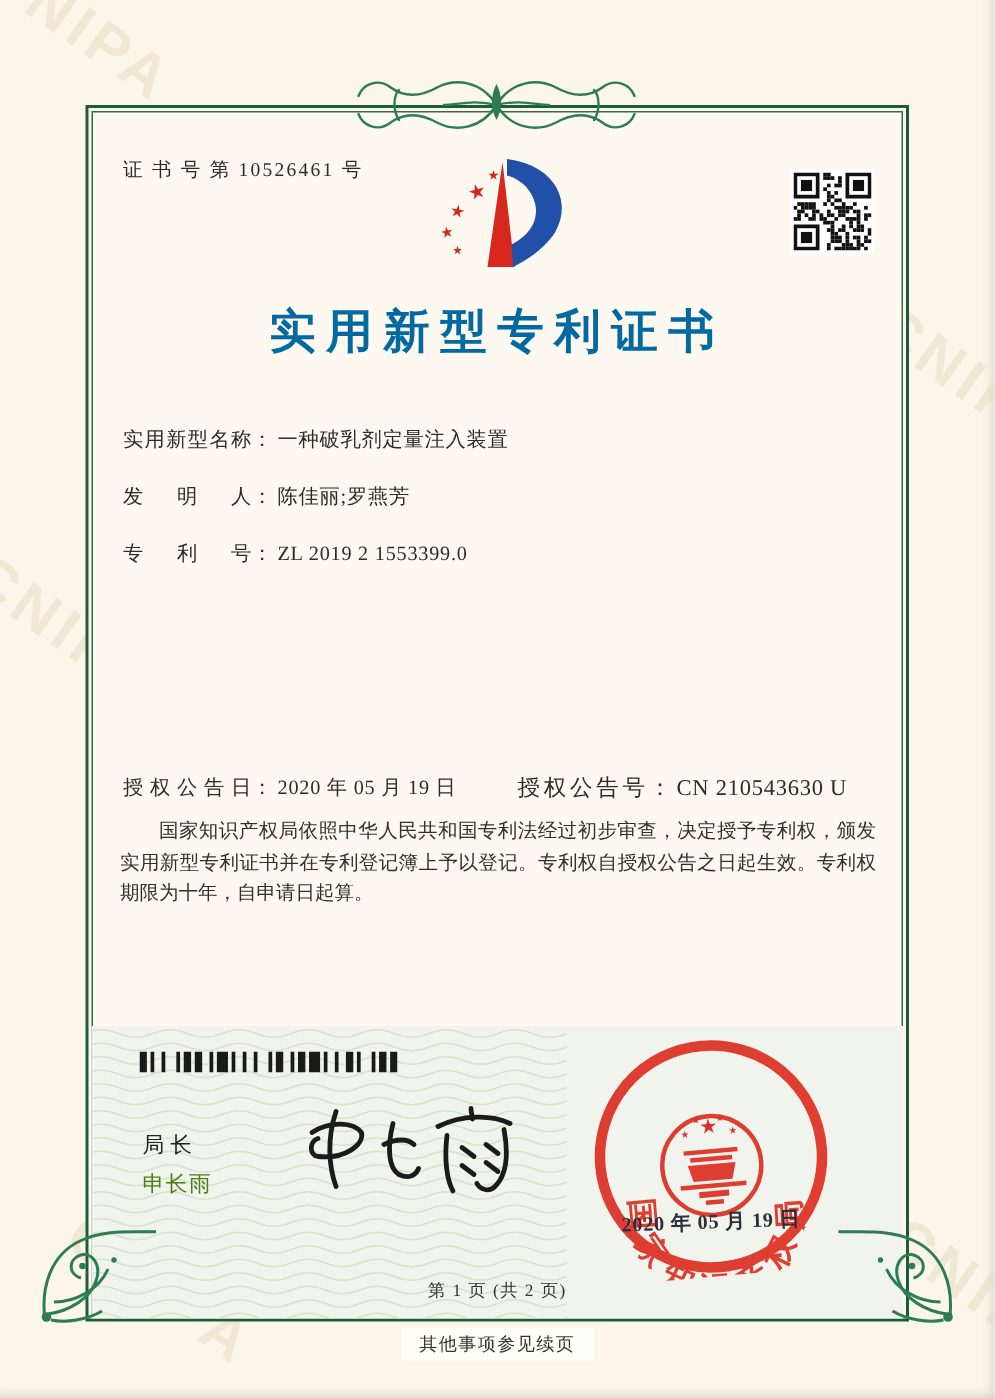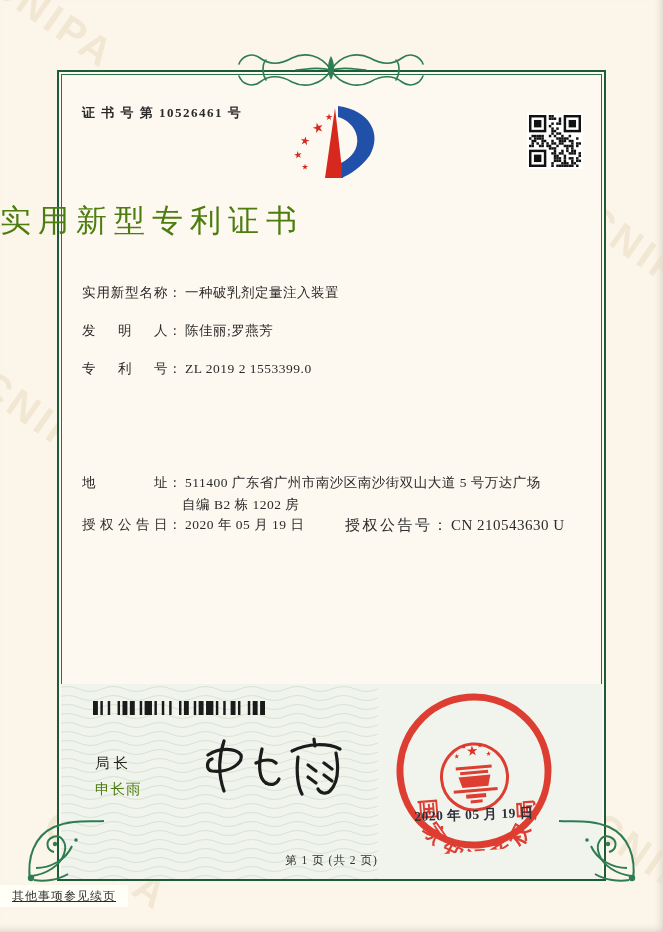--- a/index.html
+++ b/index.html
@@ -21,25 +21,25 @@
   .frame{position:absolute; left:57px; top:70px; width:549px; height:811px;
     border:2px solid #1d5c38; box-sizing:border-box; background:#fdf9f0; z-index:1;}
   .frame-inner{position:absolute; inset:2px; border:1px solid #2c6e48;}
   .waveband{position:absolute; left:61px; top:684px; width:541px; height:195px;
     background:#f0f4ec; z-index:1;}
   .ornament-top{position:absolute; left:236px; top:46px; z-index:2;}
   .corner{position:absolute; top:816px; z-index:2;}
   .corner.left{left:24px;}
   .corner.right{left:557px; transform:scaleX(-1);}
   
-  .cert-no{left:82px; top:104px; font-size:13px; letter-spacing:1.5px; z-index:2;font-weight:bold;}
+  .cert-no{left:82px; top:104px; font-size:13px; letter-spacing:1.5px; z-index:2;}
   .logo{left:288px; top:104px; z-index:2;}
   .qr{left:527px; top:113px; z-index:2; background:#fff; padding:2px;}
-  .title{left:0; right:0; top:200px; font-size:31px; font-weight:normal;
-    letter-spacing:7px; color:#4d7c0f; z-index:2;}
+  .title{left:0; right:0; top:200px; text-align:center; font-size:31px; font-weight:bold;
+    letter-spacing:7px; color:#0369a1; z-index:2;}
   
   .field{left:82px; font-size:13.5px; z-index:2; letter-spacing:.5px;}
   .f-label{display:inline-block; width:86px; text-align:justify; text-align-last:justify; vertical-align:top;}
   .f-value{margin-left:3px;}
   .addr2{margin-left:100px; margin-top:4px;}
   .r1{top:284px}.r2{top:322px}.r3{top:360px}.r4{top:398px}.r5{top:436px}.r6{top:474px}.r7{top:516px}
   .grant-no{left:345px; top:516px; font-size:15px; z-index:2; letter-spacing:.5px;}
   .grant-no .gl{letter-spacing:2.5px;}
   
   .paras{left:80px; top:544px; width:504px; z-index:2; font-size:13px; line-height:20.5px;
@@ -47,21 +47,21 @@
   .paras p{margin:0 0 1px 0; text-indent:2em;}
   
   .barcode{left:93px; top:701px; z-index:2;}
   .director-title{left:95px; top:754px; font-size:14.5px; letter-spacing:4px; z-index:3; color:#222;text-align:right;}
   .director-name{left:95px; top:780px; font-size:14.5px; letter-spacing:1px; z-index:3; color:#4d7c0f;}
   .signature{left:196px; top:733px; z-index:3;}
   .seal{left:394px; top:691px; width:160px; height:160px; z-index:3; transform:rotate(-5deg); opacity:.94;}
   .seal-date{left:392px; top:806px; width:164px; text-align:center; font-size:13.5px; font-weight:bold;
     color:#2e2e3a; letter-spacing:.5px; z-index:4; transform:rotate(-2deg);}
   .page-info{left:0; right:0; top:853px; text-align:center; font-size:11.5px; letter-spacing:1px; z-index:3; color:#333;font-family:Liberation Serif, serif;}
-  .cont-note{left:0; right:0; top:888px; z-index:2; font-size:12px; letter-spacing:1px;text-decoration:underline;}
+  .cont-note{left:0; right:0; top:888px; text-align:center; z-index:2; font-size:12px; letter-spacing:1px;}
   .cont-note span{background:#fffef7; padding:4px 12px; color:#333;}
 </style>
 </head>
 <body>
 
 <div class="page">
 
   <div class="wm" style="left:-18px; top:-4px;">CNIPA</div>
   <div class="wm" style="left:575px; top:232px;">CNIPA</div>
   <div class="wm" style="left:393px; top:258px;">CNIPA</div>
@@ -295,34 +295,29 @@
 
   <div class="abs field r2">
     <span class="f-label">发明人</span><span>：</span><span class="f-value">陈佳丽;罗燕芳</span>
   </div>
   <div class="abs field r1">
     <span class="f-label">实用新型名称</span><span>：</span><span class="f-value">一种破乳剂定量注入装置</span>
   </div>
   <div class="abs field r3">
     <span class="f-label">专利号</span><span>：</span><span class="f-value">ZL 2019 2 1553399.0</span>
   </div>
-  <div class="abs field r6">
-    <div>
-      <span class="f-label">地址</span><span>：</span><span class="f-value">511400 广东省广州市南沙区南沙街双山大道 5 号万达广场</span>
-    </div>
-    <div class="addr2">自编 B2 栋 1202 房</div>
-  </div>
   <div class="abs field r7">
     <span class="f-label">授权公告日</span><span>：</span><span class="f-value">2020 年 05 月 19 日</span>
   </div>
   <div class="abs grant-no">
     <span class="gl">授权公告号</span><span>：</span><span class="f-value">CN 210543630 U</span>
   </div>
 
   <div class="abs paras">
+    <p>国家知识产权局依照中华人民共和国专利法经过初步审查，决定授予专利权，颁发实用新型专利证书并在专利登记簿上予以登记。专利权自授权公告之日起生效。专利权期限为十年，自申请日起算。</p>
   </div>
 
   <svg class="abs barcode" width="172" height="14">
       <rect x="0.00" y="0" width="4.91" height="14" fill="#1a1a1a"></rect>
       <rect x="7.37" y="0" width="2.46" height="14" fill="#1a1a1a"></rect>
       <rect x="14.74" y="0" width="2.46" height="14" fill="#1a1a1a"></rect>
       <rect x="24.57" y="0" width="2.46" height="14" fill="#1a1a1a"></rect>
       <rect x="29.49" y="0" width="4.91" height="14" fill="#1a1a1a"></rect>
       <rect x="36.86" y="0" width="4.91" height="14" fill="#1a1a1a"></rect>
       <rect x="46.69" y="0" width="2.46" height="14" fill="#1a1a1a"></rect>

